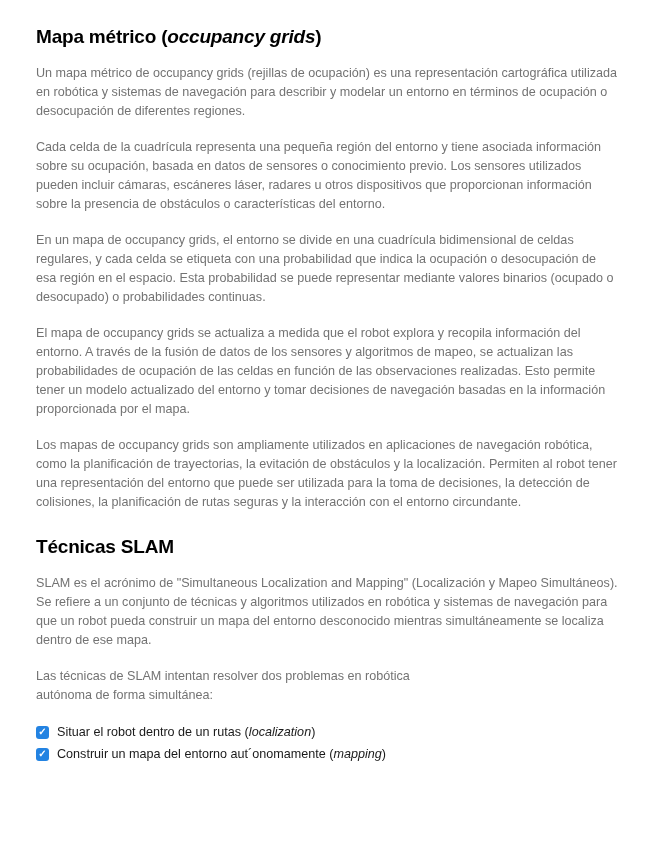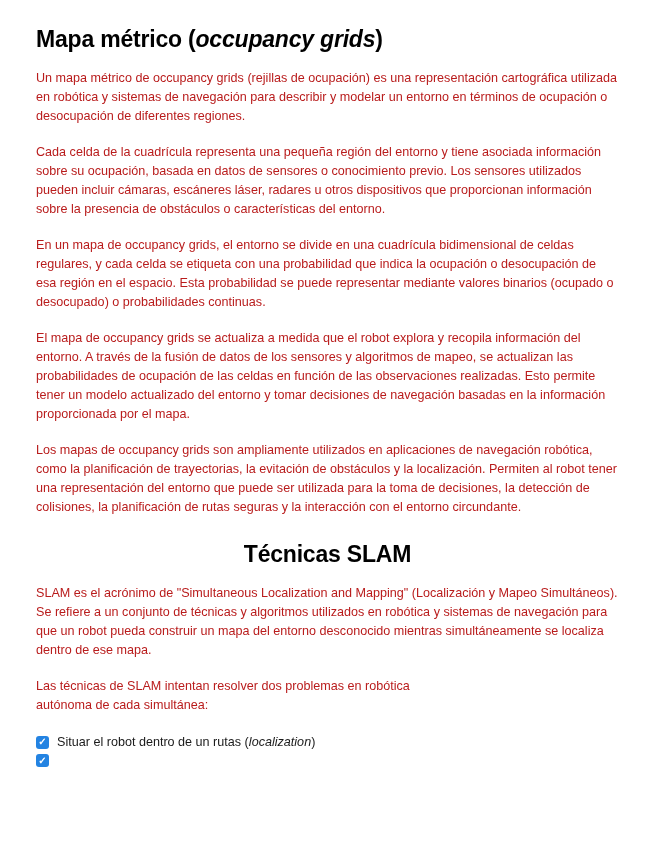--- a/index.html
+++ b/index.html
@@ -9,33 +9,33 @@
     background: #ffffff;
   }
   body {
     font-family: "Liberation Sans", sans-serif;
     color: #161616;
   }
   .page {
     padding: 26px 36px 24px 36px;
   }
   h1, h2 {
-    font-size: 23px;
+    font-size: 19px;
     font-weight: 700;
     color: #000000;
     letter-spacing: -0.2px;
   }
   h1 { margin-bottom: 16px; }
-  h2 { margin-top: 24px; margin-bottom: 16px; text-align: center; }
+  h2 { margin-top: 24px; margin-bottom: 16px; }
   h1 em, h2 em { font-style: italic; font-weight: 700; }
   p {
     font-size: 12.6px;
     line-height: 19px;
     margin-bottom: 17px;
-    color: #b91c1c;
+    color: #737373;
   }
   .preline { white-space: pre-line; }
   .todo-list { margin-top: 2px; }
   .todo {
     display: flex;
     align-items: center;
     gap: 8px;
     font-size: 12.6px;
     line-height: 20px;
     margin: 2px 0;
@@ -70,32 +70,33 @@
   <p>Un mapa métrico de occupancy grids (rejillas de ocupación) es una representación cartográfica utilizada en robótica y sistemas de navegación para describir y modelar un entorno en términos de ocupación o desocupación de diferentes regiones.</p>
   <p>Cada celda de la cuadrícula representa una pequeña región del entorno y tiene asociada información sobre su ocupación, basada en datos de sensores o conocimiento previo. Los sensores utilizados pueden incluir cámaras, escáneres láser, radares u otros dispositivos que proporcionan información sobre la presencia de obstáculos o características del entorno.</p>
   <p>En un mapa de occupancy grids, el entorno se divide en una cuadrícula bidimensional de celdas regulares, y cada celda se etiqueta con una probabilidad que indica la ocupación o desocupación de esa región en el espacio. Esta probabilidad se puede representar mediante valores binarios (ocupado o desocupado) o probabilidades continuas.</p>
   <p>El mapa de occupancy grids se actualiza a medida que el robot explora y recopila información del entorno. A través de la fusión de datos de los sensores y algoritmos de mapeo, se actualizan las probabilidades de ocupación de las celdas en función de las observaciones realizadas. Esto permite tener un modelo actualizado del entorno y tomar decisiones de navegación basadas en la información proporcionada por el mapa.</p>
   <p>Los mapas de occupancy grids son ampliamente utilizados en aplicaciones de navegación robótica, como la planificación de trayectorias, la evitación de obstáculos y la localización. Permiten al robot tener una representación del entorno que puede ser utilizada para la toma de decisiones, la detección de colisiones, la planificación de rutas seguras y la interacción con el entorno circundante.</p>
 
   <h2>Técnicas SLAM</h2>
 
   <p>SLAM es el acrónimo de "Simultaneous Localization and Mapping" (Localización y Mapeo Simultáneos). Se refiere a un conjunto de técnicas y algoritmos utilizados en robótica y sistemas de navegación para que un robot pueda construir un mapa del entorno desconocido mientras simultáneamente se localiza dentro de ese mapa.</p>
   <p class="preline">Las técnicas de SLAM intentan resolver dos problemas en robótica
-autónoma de cada simultánea:</p>
+autónoma de forma simultánea:</p>
 
   <div class="todo-list">
 
     <div class="todo">
       <span class="checkbox" role="checkbox" aria-checked="true" style="background-color: rgb(35, 131, 226);">
           <span class="check">✓</span>
         </span>
       <span class="todo-label"><span>Situar el robot dentro de un rutas (</span><em>localization</em><span>)</span></span>
     </div>
 
     <div class="todo">
       <span class="checkbox" role="checkbox" aria-checked="true" style="background-color: rgb(35, 131, 226);">
           <span class="check">✓</span>
         </span>
+      <span class="todo-label"><span>Construir un mapa del entorno aut´onomamente (</span><em>mapping</em><span>)</span></span>
     </div>
 
   </div>
 
 </div>
 
 </body></html>

